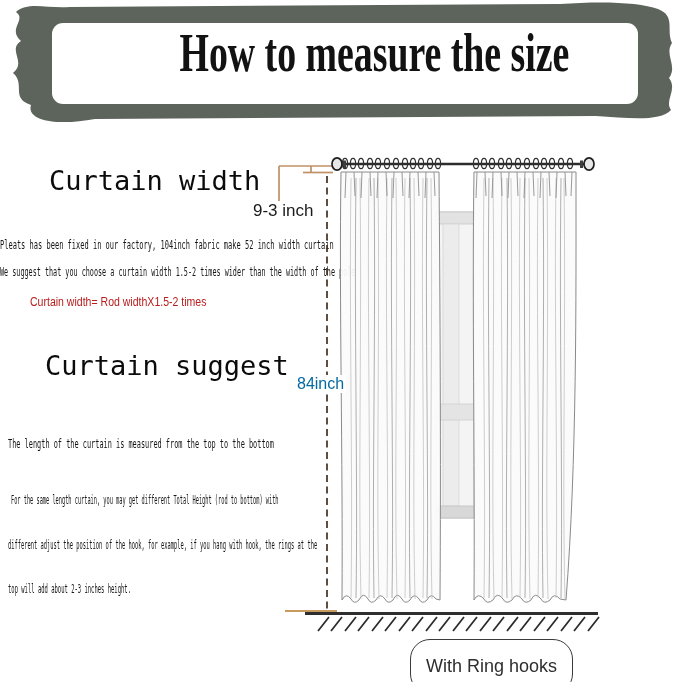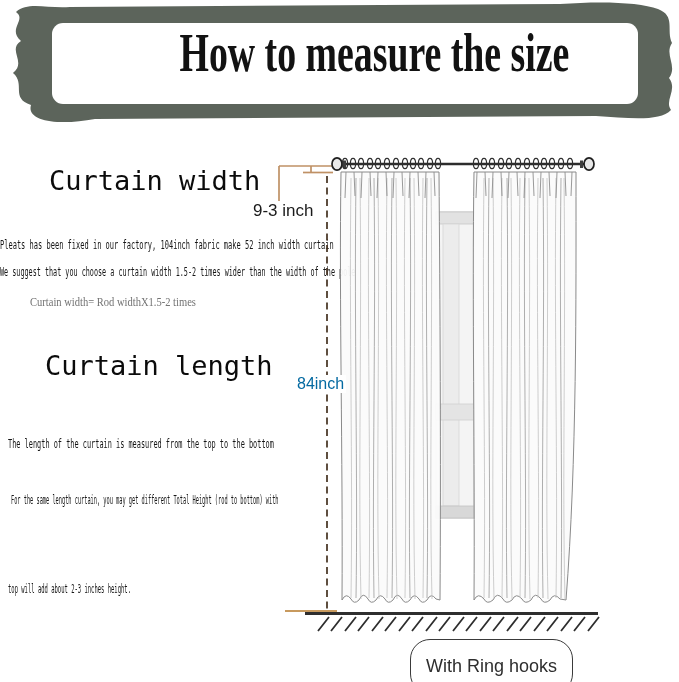--- a/index.html
+++ b/index.html
@@ -22,21 +22,21 @@
   .pline{font-family:"DejaVu Sans Mono",monospace;font-size:11.5px;line-height:1.1;
          color:#161616;white-space:nowrap;}
   .pline>span{display:inline-block;transform-origin:0 50%;}
   .sx61>span{transform:scaleX(0.61);}
   .sx59>span{transform:scaleX(0.59);}
   .sx60>span{transform:scaleX(0.60);}
   .sx46>span{transform:scaleX(0.46);}
   .sx47>span{transform:scaleX(0.47);}
   .sx48>span{transform:scaleX(0.48);}
 
-  .formula{font-family:Liberation Serif, serif;font-size:13.5px;color:#737373;white-space:nowrap;}
+  .formula{font-family:Liberation Sans, sans-serif;font-size:13.5px;color:#b91c1c;white-space:nowrap;}
   .formula>span{display:inline-block;transform:scaleX(0.78);transform-origin:0 50%;}
 
   
   .mlabel{font-size:17px;color:#1a1a1a;white-space:nowrap;letter-spacing:0;}
   .mlabel-84{font-size:16px;color:#0369a1;background:#ffffff;padding:0 2px;z-index:5;}
 
   
   .diagram-svg{left:0;top:140px;width:679px;height:542px;z-index:1;}
 
   
@@ -66,27 +66,30 @@
   <div class="abs pline sx61" style="left:0px;top:239px;">
     <span>Pleats has been fixed in our factory, 104inch fabric make 52 inch width curtain</span>
   </div>
   <div class="abs pline sx59" style="left:0px;top:266px;">
     <span>We suggest that you choose a curtain width 1.5-2 times wider than the width of the pole</span>
   </div>
   <div class="abs formula" style="left:30px;top:294px;">
     <span>Curtain width= Rod widthX1.5-2 times</span>
   </div>
 
-  <div class="abs heading" style="left:14px;top:352px;">Curtain length</div>
+  <div class="abs heading" style="left:14px;top:352px;">Curtain suggest</div>
 
   <div class="abs pline sx60" style="left:8px;top:438px;">
     <span>The length of the curtain is measured from the top to the bottom</span>
   </div>
   <div class="abs pline sx46" style="left:11px;top:494px;">
     <span>For the same length curtain, you may get different Total Height (rod to bottom) with</span>
+  </div>
+  <div class="abs pline sx47" style="left:8px;top:539px;">
+    <span>different adjust the position of the hook, for example, if you hang with hook, the rings at the</span>
   </div>
   <div class="abs pline sx48" style="left:8px;top:583px;">
     <span>top will add about 2-3 inches height.</span>
   </div>
 
   <div class="abs mlabel" style="left:253px;top:201px;">9-3 inch</div>
   <div class="abs mlabel mlabel-84" style="left:295px;top:375px;">84inch</div>
 
   <svg class="abs diagram-svg" viewBox="0 140 679 542" aria-hidden="true">
 

